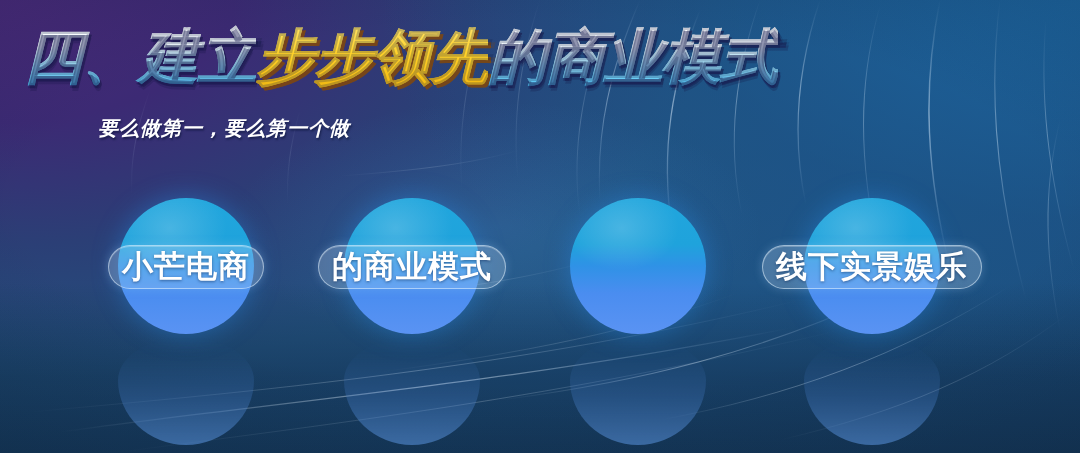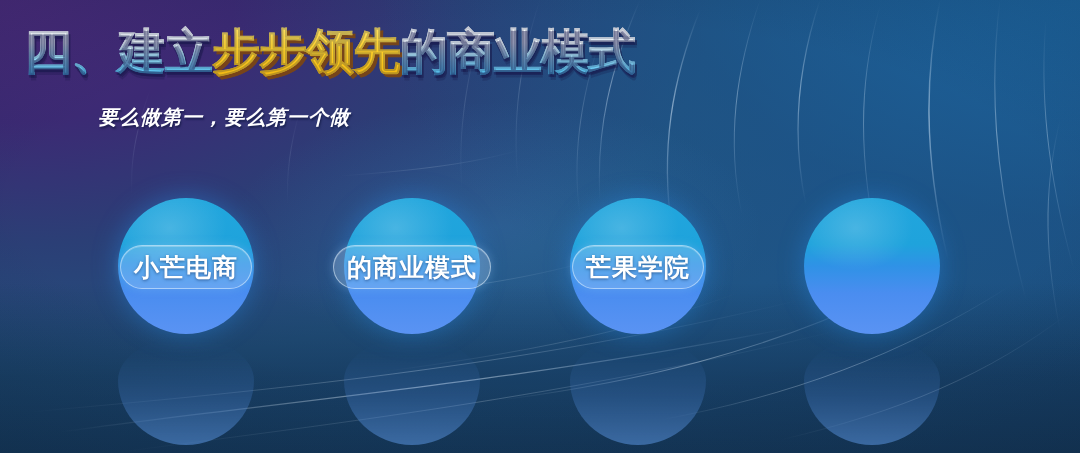--- a/index.html
+++ b/index.html
@@ -60,23 +60,24 @@
   }
 
   
   .header {
     position: absolute;
     left: 24px;
     top: 28px;
     z-index: 6;
   }
   .title-line {
-    font-size: 48px;
+    font-size: 59px;
     line-height: 1;
     font-weight: bold;
+    font-style: italic;
     letter-spacing: -1px;
     white-space: nowrap;
     -webkit-text-stroke: 0.5px rgba(20,30,70,0.25);
   }
   .t-cool {
     background: linear-gradient(to bottom, #ffffff 0%, #f2fbff 34%, #9fe2fb 62%, #57c4f2 90%, #3fb5ec 100%);
     -webkit-background-clip: text;
     background-clip: text;
     color: transparent;
     text-shadow: 0 3px 0 rgba(25,25,80,0.45);
@@ -150,21 +151,21 @@
     align-items: center;
     justify-content: center;
     padding: 0 13px;
     border-radius: 22px;
     background: rgba(215,235,255,0.24);
     border: 1px solid rgba(226,242,255,0.55);
     box-shadow: 0 0 10px rgba(180,220,255,0.25), inset 0 1px 0 rgba(255,255,255,0.25);
     white-space: nowrap;
   }
   .pill-label {
-    font-size: 25px;
+    font-size: 31px;
     font-weight: bold;
     color: #ffffff;
     letter-spacing: 1px;
     text-shadow: 0 1px 3px rgba(12,40,85,0.55);
   }
 </style>
 </head>
 <body>
 
 <div class="slide">
@@ -239,25 +240,25 @@
       <div class="ball"></div>
       <div class="reflection"></div>
       <div class="pill">
         <span class="pill-label">的商业模式</span>
       </div>
     </div>
 
     <div class="node" style="left:570px;">
       <div class="ball"></div>
       <div class="reflection"></div>
+    </div>
+
+    <div class="node" style="left:804px;">
+      <div class="ball"></div>
+      <div class="reflection"></div>
       <div class="pill">
-        <span class="pill-label">芒果学院</span>
+        <span class="pill-label">线下实景娱乐</span>
       </div>
     </div>
 
-    <div class="node" style="left:804px;">
-      <div class="ball"></div>
-      <div class="reflection"></div>
-    </div>
-
   </div>
 
 </div>
 
 </body></html>

